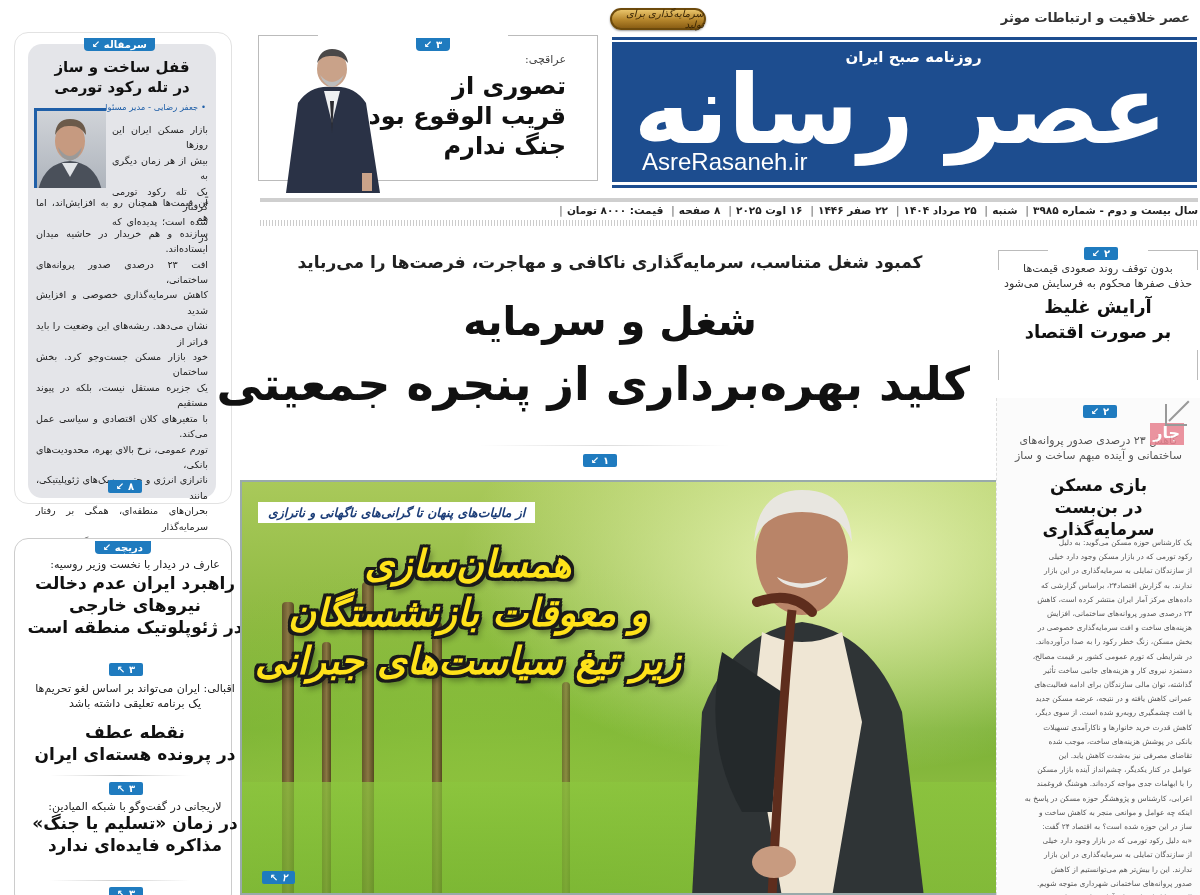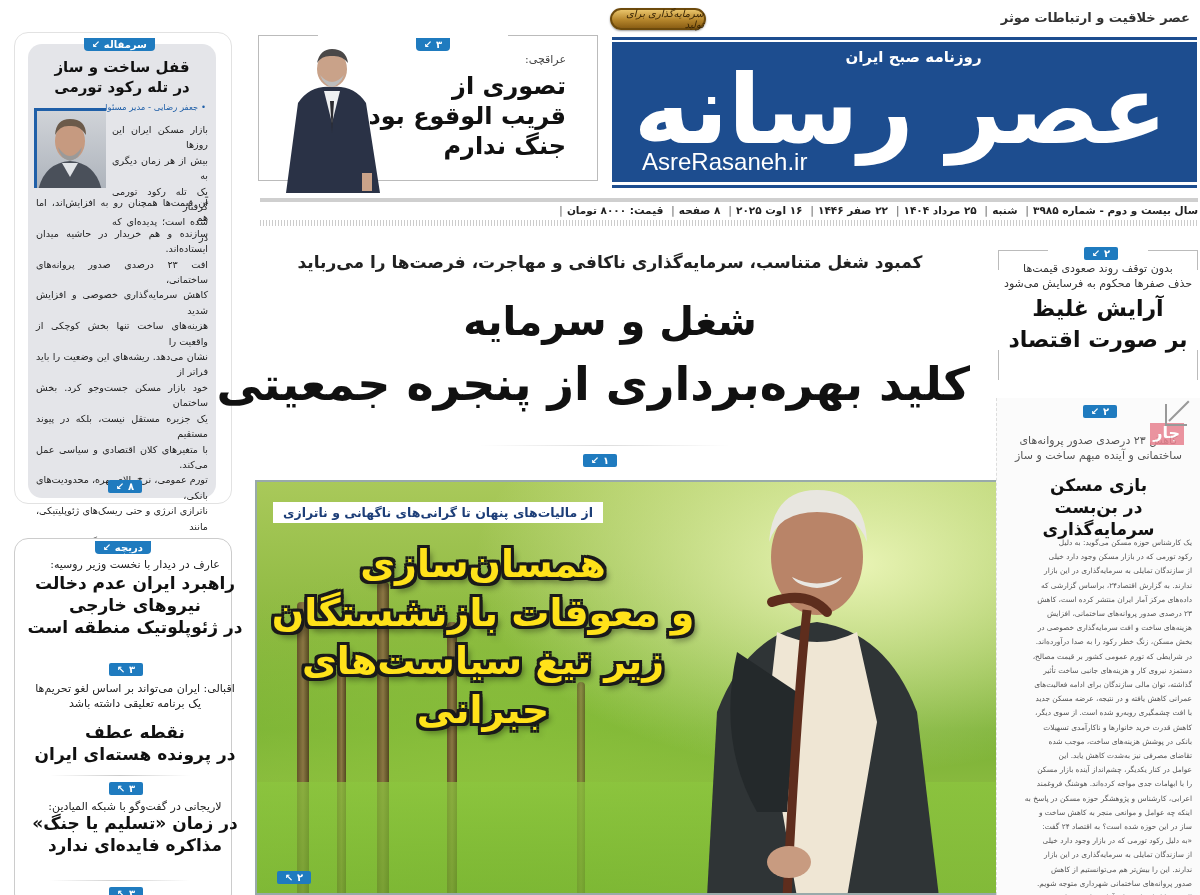--- a/index.html
+++ b/index.html
@@ -57,36 +57,36 @@
   .wb-sep { position: absolute; left: 50px; width: 140px; height: 1px; background: linear-gradient(90deg, transparent, #ccc, transparent); }
 
   
   .kicker { top: 252px; left: 260px; width: 700px; text-align: center; font-size: 17px; font-weight: bold; color: #222; }
   .main-h1 { top: 296px; left: 260px; width: 700px; text-align: center; font-size: 40px; font-weight: 900; line-height: 1.25; letter-spacing: -1px; }
   .main-h2 { top: 356px; left: 250px; width: 720px; text-align: center; font-size: 46px; font-weight: 900; line-height: 1.25; letter-spacing: -1px; white-space: nowrap; }
   .main-tag { top: 449px; left: 583px; }
   .main-sep { top: 445px; left: 480px; width: 250px; height: 1px; background: linear-gradient(90deg, transparent, #ddd, transparent); }
 
   
-  .photo { top: 480px; left: 255px; width: 800px; height: 415px; border: 2px solid #9aa; overflow: hidden;
+  .photo { top: 480px; left: 240px; width: 800px; height: 415px; border: 2px solid #9aa; overflow: hidden;
     background:
       radial-gradient(ellipse at 75% 20%, #e9f4b5 0%, transparent 45%),
       radial-gradient(ellipse at 30% 80%, #8cc23c 0%, transparent 55%),
-      linear-gradient(180deg, #a9c95a 0%, #8db941 35%, #79b034 60%, #a6cc52 100%); }
+      linear-gradient(180deg, #a9c95a 0%, #8db941 35%, #79b034 60%, #a6cc52 100%); font-style: italic; }
   .tree { position: absolute; width: 12px; background: linear-gradient(90deg, #5c4326, #8a6a44, #4a331b); border-radius: 4px; opacity: .85; }
   .photo-strip { top: 20px; left: 16px; background: #fff; padding: 3px 10px; font-size: 12.5px; font-weight: bold; color: #1d3e78; }
   .photo-hl { top: 58px; left: 6px; width: 440px; text-align: center; font-size: 38px; font-weight: 900; line-height: 1.28; color: #ffe21a;
     text-shadow: -3px -3px 0 #1a1a1a, 3px -3px 0 #1a1a1a, -3px 3px 0 #1a1a1a, 3px 3px 0 #1a1a1a, 0 3px 0 #1a1a1a, 0 -3px 0 #1a1a1a, 3px 0 0 #1a1a1a, -3px 0 0 #1a1a1a, 4px 5px 6px rgba(0,0,0,.45); }
   .old-man { top: 0; left: 420px; width: 268px; height: 415px; }
   .photo-tag { bottom: 8px; left: 20px; }
 
   
   .rbox1 { top: 240px; left: 998px; width: 200px; height: 140px; }
   .r-lead { font-size: 11px; color: #333; text-align: center; line-height: 1.35; }
-  .r-head { font-size: 22px; font-weight: bold; text-align: center; line-height: 1.4; }
+  .r-head { font-size: 18px; font-weight: bold; text-align: center; line-height: 1.4; }
   .rbox2 { top: 398px; left: 996px; width: 204px; height: 497px; background: #fbfbfb; border-left: 1px dashed #ddd; }
   .r-body { font-size: 7.4px; line-height: 14.2px; color: #555; text-align: justify; text-align-last: right; }
   .jar-badge { top: 423px; left: 1150px; width: 34px; height: 22px; background: #e8828f; color: #fff; font-weight: bold; font-size: 16px; opacity: .85; padding-right: 4px; }
   .jar-arrow { top: 404px; left: 1165px; width: 22px; height: 22px; border-left: 2px solid #999; border-bottom: 2px solid #999; }
   .jar-arrow::after { content: ""; position: absolute; left: 2px; bottom: 2px; width: 28px; height: 2px; background: #999; transform: rotate(-45deg); transform-origin: left center; }
 </style>
 </head>
 <body>
 
 <div class="abs slogan">عصر خلاقیت و ارتباطات موثر</div>
@@ -155,21 +155,20 @@
     <div>بازار مسکن ایران این روزها</div>
     <div>بیش از هر زمان دیگری به</div>
     <div>یک تله رکود تورمی گرفتار</div>
     <div>شده است؛ پدیده‌ای که در</div>
   </div>
   <div class="abs ed-body wide">
     <div>آن قیمت‌ها همچنان رو به افزایش‌اند، اما هم</div>
     <div>سازنده و هم خریدار در حاشیه میدان ایستاده‌اند.</div>
     <div>افت ۲۳ درصدی صدور پروانه‌های ساختمانی،</div>
     <div>کاهش سرمایه‌گذاری خصوصی و افزایش شدید</div>
-    <div>هزینه‌های ساخت تنها بخش کوچکی از واقعیت را</div>
     <div>نشان می‌دهد. ریشه‌های این وضعیت را باید فراتر از</div>
     <div>خود بازار مسکن جست‌وجو کرد. بخش ساختمان</div>
     <div>یک جزیره مستقل نیست، بلکه در پیوند مستقیم</div>
     <div>با متغیرهای کلان اقتصادی و سیاسی عمل می‌کند.</div>
     <div>تورم عمومی، نرخ بالای بهره، محدودیت‌های بانکی،</div>
     <div>ناترازی انرژی و حتی ریسک‌های ژئوپلیتیکی، مانند</div>
     <div>بحران‌های منطقه‌ای، همگی بر رفتار سرمایه‌گذار</div>
     <div>در این بخش اثر مستقیم می‌گذارند. وقتی یک</div>
     <div>سازنده می‌داند که هزینه‌هایش به صورت مداوم</div>
     <div>افزایش می‌یابد و توان خرید مصرف‌کننده رو به</div>

